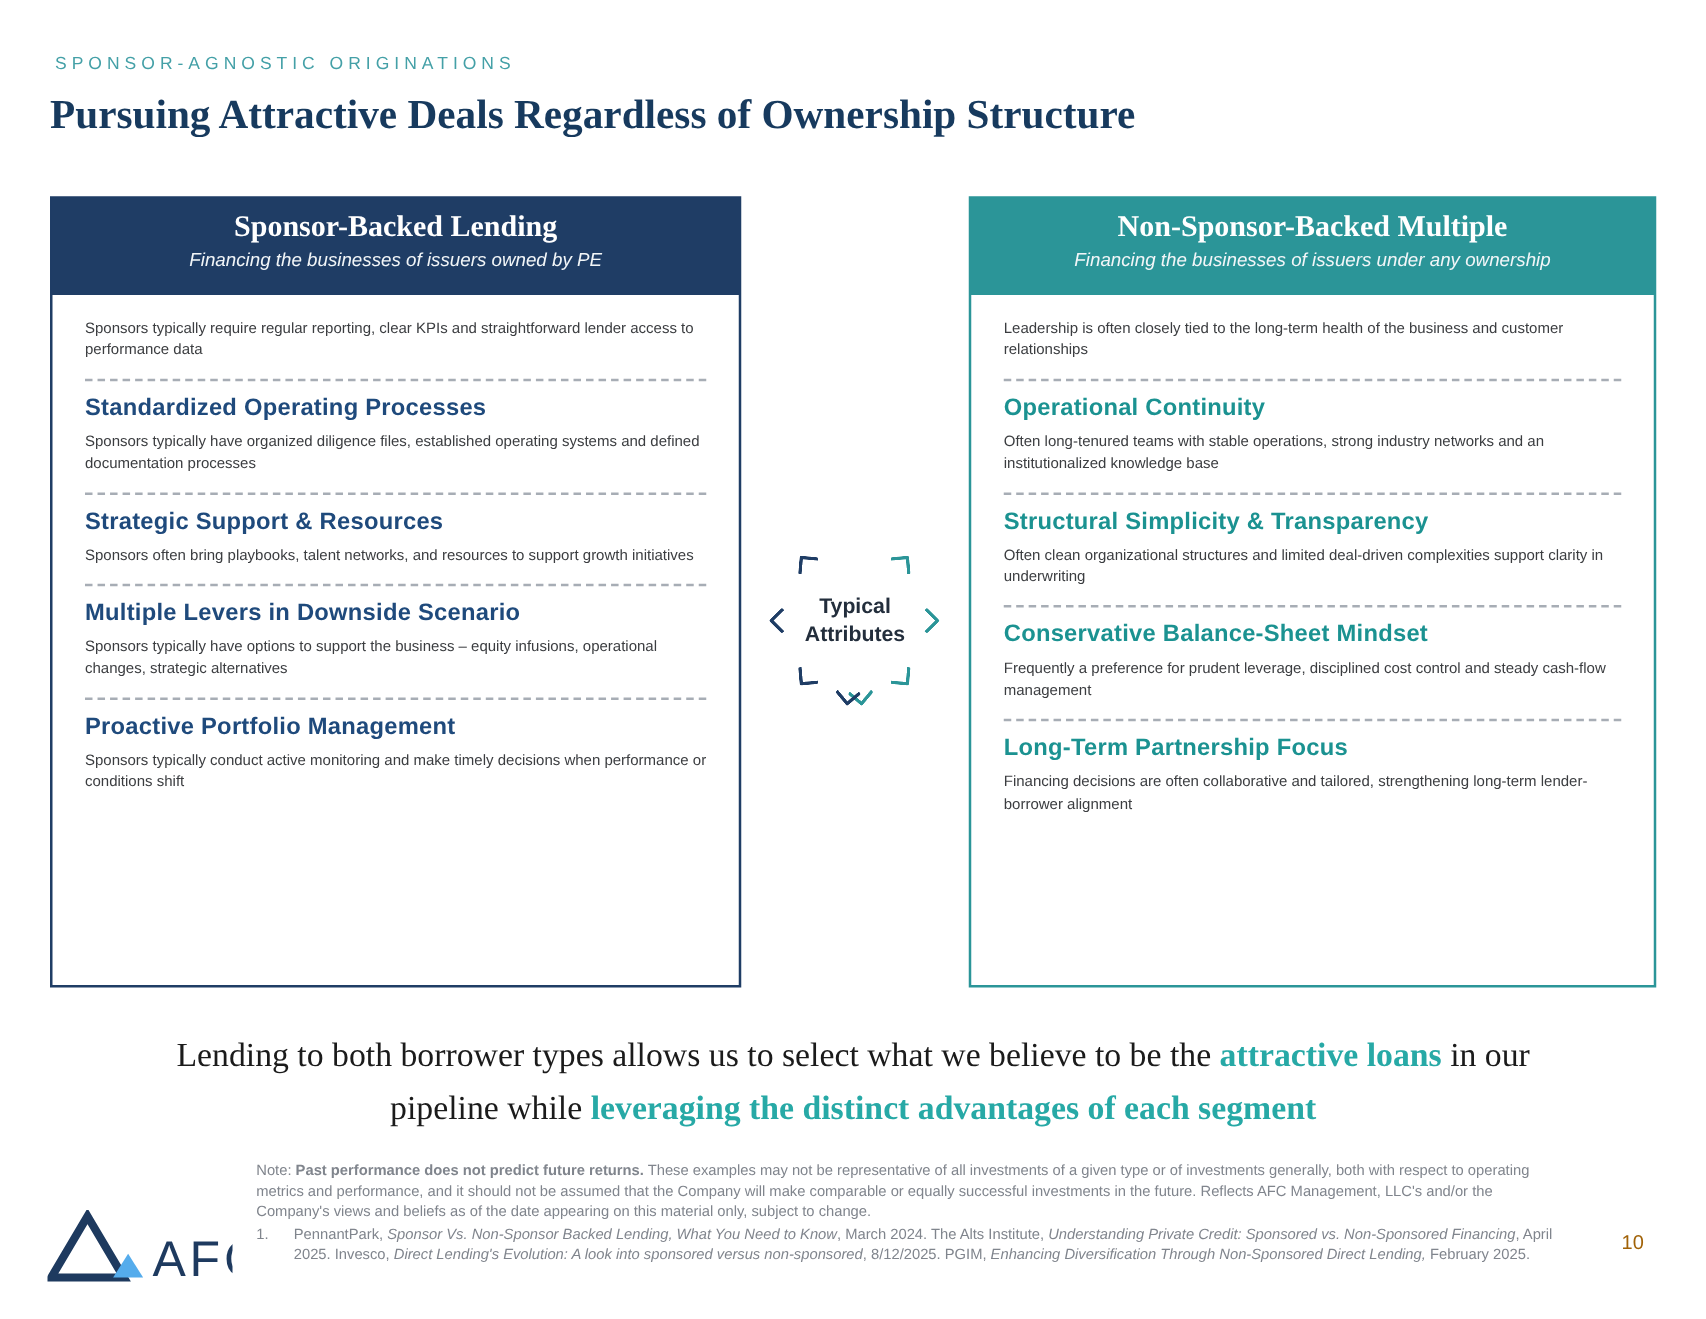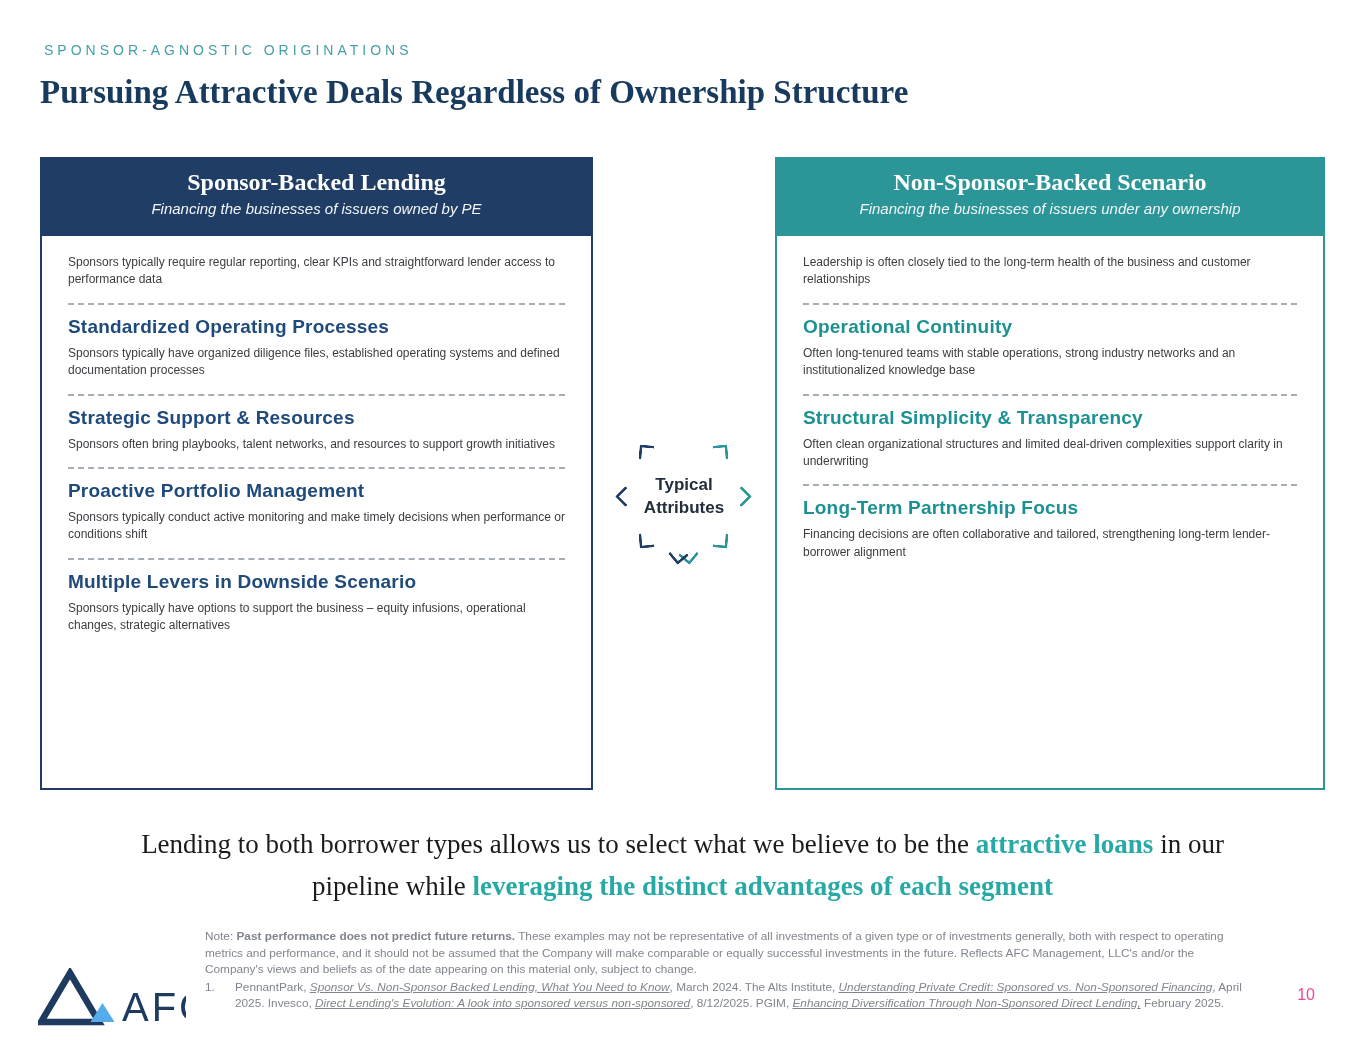--- a/index.html
+++ b/index.html
@@ -83,29 +83,29 @@
     font-size: 27px; color: #1b1b1b; text-align: center;
     max-width: 1130px; margin: 34px auto 0 auto; line-height: 1.55;
   }
   .summary .seg-accent { color: #27A9A6; font-weight: 700; margin-top: 28px; }
 
   .footnotes {
     position: absolute; left: 205px; top: 928px; width: 1045px;
     font-size: 11.8px; color: #80858D; line-height: 1.4;
   }
   .footnotes .seg-bold { font-weight: 700; }
-  .footnotes .seg-italic { font-style: italic; text-decoration: underline; }
+  .footnotes .seg-italic { font-style: italic; }
   .source-row { display: flex; margin-top: 1px; }
   .src-num { width: 30px; flex: none; }
   .src { flex: 1; }
 
   .logo { position: absolute; left: 38px; top: 968px; }
   .page-number {
     position: absolute; right: 50px; top: 986px;
-    font-size: 16px; color: #ec4899;
+    font-size: 16px; color: #a16207;
   }
 </style>
 </head>
 <body>
 
 <div class="slide">
 
   <div class="eyebrow">SPONSOR-AGNOSTIC ORIGINATIONS</div>
   <h1 class="title">Pursuing Attractive Deals Regardless of Ownership Structure</h1>
 
@@ -122,26 +122,26 @@
         </div>
         <div class="item">
           <h3 class="item-heading">Standardized Operating Processes</h3>
           <p class="item-body">Sponsors typically have organized diligence files, established operating systems and defined documentation processes</p>
         </div>
         <div class="item">
           <h3 class="item-heading">Strategic Support &amp; Resources</h3>
           <p class="item-body">Sponsors often bring playbooks, talent networks, and resources to support growth initiatives</p>
         </div>
         <div class="item">
+          <h3 class="item-heading">Multiple Levers in Downside Scenario</h3>
+          <p class="item-body">Sponsors typically have options to support the business – equity infusions, operational changes, strategic alternatives</p>
+        </div>
+        <div class="item">
           <h3 class="item-heading">Proactive Portfolio Management</h3>
           <p class="item-body">Sponsors typically conduct active monitoring and make timely decisions when performance or conditions shift</p>
-        </div>
-        <div class="item">
-          <h3 class="item-heading">Multiple Levers in Downside Scenario</h3>
-          <p class="item-body">Sponsors typically have options to support the business – equity infusions, operational changes, strategic alternatives</p>
         </div>
       </div>
     </section>
 
     <div class="gutter">
       <div class="badge">
         <span class="chev t c1"></span>
         <span class="chev t c2"></span>
         <span class="chev t c3"></span>
         <span class="chev t c4"></span>
@@ -151,34 +151,38 @@
         <span class="chev n c8"></span>
         <div class="badge-text">
           <div>Typical</div>
           <div>Attributes</div>
         </div>
       </div>
     </div>
 
     <section class="panel right">
       <header class="panel-header teal">
-        <div class="panel-title">Non-Sponsor-Backed Scenario</div>
+        <div class="panel-title">Non-Sponsor-Backed Multiple</div>
         <div class="panel-subtitle">Financing the businesses of issuers under any ownership</div>
       </header>
       <div class="panel-body">
         <div class="item">
           <p class="item-body">Leadership is often closely tied to the long-term health of the business and customer relationships</p>
         </div>
         <div class="item">
           <h3 class="item-heading">Operational Continuity</h3>
           <p class="item-body">Often long-tenured teams with stable operations, strong industry networks and an institutionalized knowledge base</p>
         </div>
         <div class="item">
           <h3 class="item-heading">Structural Simplicity &amp; Transparency</h3>
           <p class="item-body">Often clean organizational structures and limited deal-driven complexities support clarity in underwriting</p>
+        </div>
+        <div class="item">
+          <h3 class="item-heading">Conservative Balance-Sheet Mindset</h3>
+          <p class="item-body">Frequently a preference for prudent leverage, disciplined cost control and steady cash-flow management</p>
         </div>
         <div class="item">
           <h3 class="item-heading">Long-Term Partnership Focus</h3>
           <p class="item-body">Financing decisions are often collaborative and tailored, strengthening long-term lender-borrower alignment</p>
         </div>
       </div>
     </section>
 
   </div>
 

